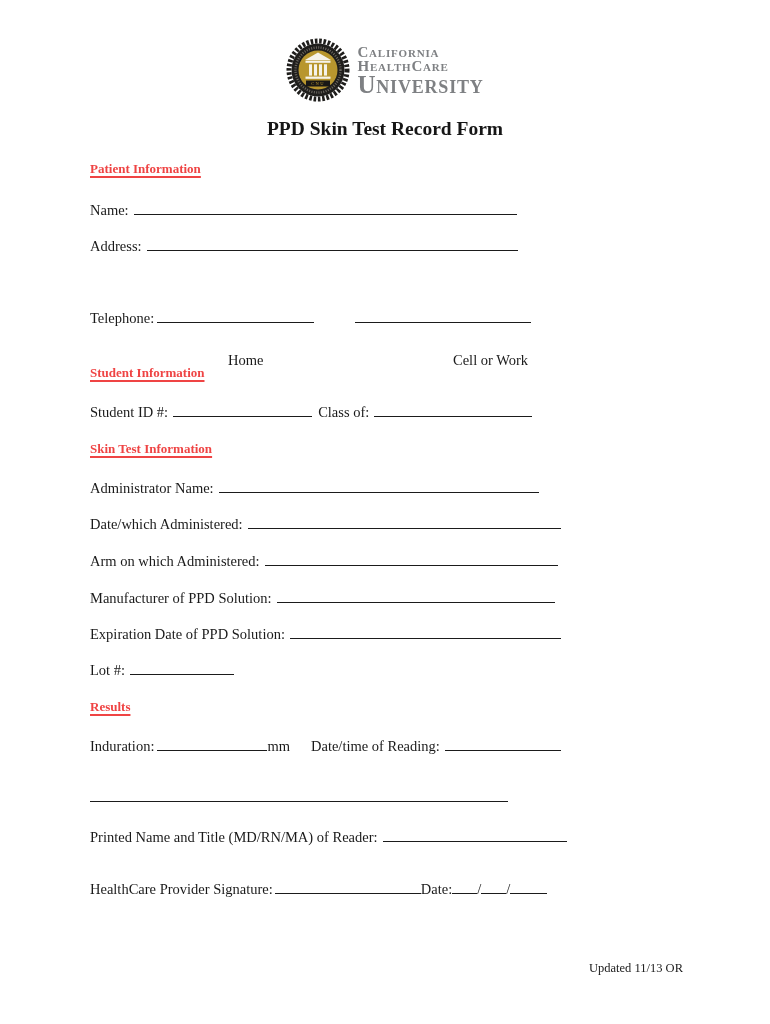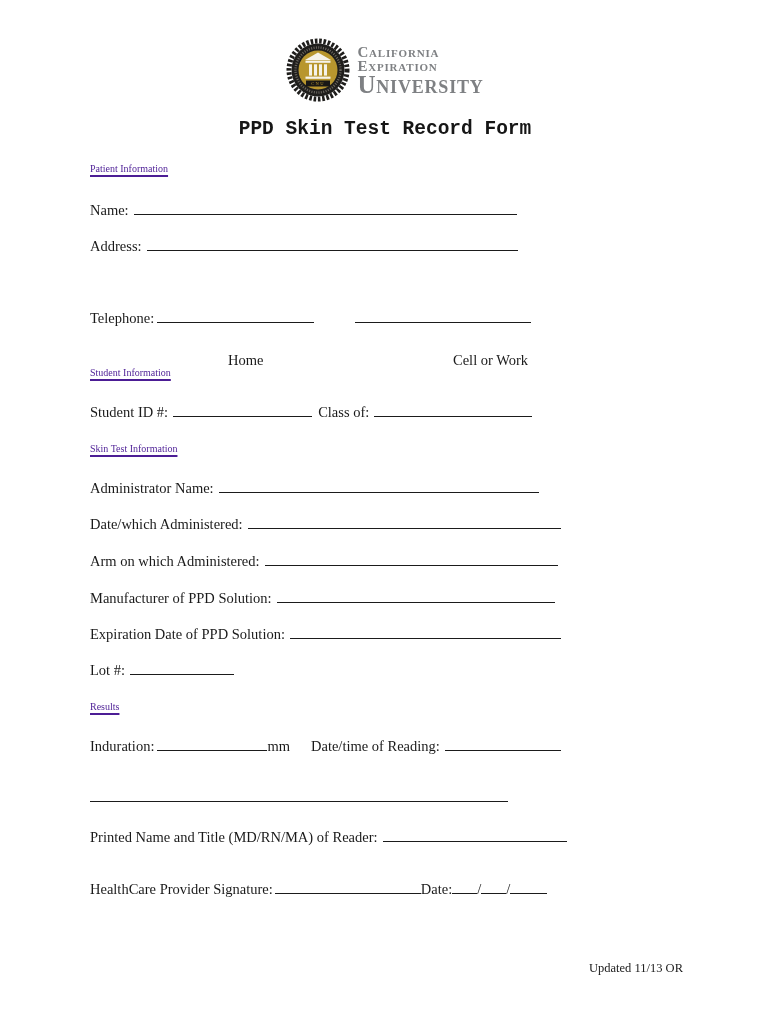--- a/index.html
+++ b/index.html
@@ -7,29 +7,29 @@
     position: relative;
     width: 770px;
     height: 1024px;
     background: #ffffff;
     font-family: "Liberation Serif", "DejaVu Serif", serif;
     color: #1a1a1a;
     font-size: 14.5px;
     overflow: hidden;
   }
   .row { position: absolute; left: 90px; white-space: nowrap; line-height: 18px; }
-  .centered { left: 0; width: 770px; text-align: center; font-family: Liberation Mono, monospace; }
+  .centered { left: 0; width: 770px; text-align: center; }
   .title { font-weight: bold; font-size: 19.5px; line-height: 24px; color: #161616; }
   .heading {
-    font-weight: normal;
-    font-size: 10px;
+    font-weight: bold;
+    font-size: 13px;
     text-decoration: underline;
     text-decoration-thickness: 1.6px;
     text-underline-offset: 3px;
-    color: #4c1d95;
+    color: #ef4444;
   }
   .blank {
     display: inline-block;
     height: 12px;
     border-bottom: 1.6px solid #1b1b1b;
     vertical-align: baseline;
   }
   .g  { margin-left: 5px; }
   .g2 { margin-left: 6px; }
   .caption { position: absolute; top: 13px; line-height: 16px; margin-top: 10px; }
@@ -73,21 +73,21 @@
         <rect x="28" y="26.3" width="3" height="11.3" fill="#f6f3ea"></rect>
         <rect x="33" y="26.3" width="3" height="11.3" fill="#f6f3ea"></rect>
         <rect x="38" y="26.3" width="3" height="11.3" fill="#f6f3ea"></rect>
         <rect x="19.5" y="38.6" width="25" height="2.2" fill="#f6f3ea"></rect>
       </g>
       <rect x="20" y="42.5" width="24" height="6" fill="#191816"></rect>
       <text x="32" y="47.3" font-size="4.6" fill="#b8962e" text-anchor="middle" letter-spacing="1.2" font-family="Liberation Serif, serif">CNU</text>
     </svg>
     <div class="wordmark">
       <div class="wm-small">California</div>
-      <div class="wm-small">Expiration</div>
+      <div class="wm-small">HealthCare</div>
       <div class="wm-large">University</div>
     </div>
   </div>
 
   <div class="row centered title" style="top:117px">PPD Skin Test Record Form</div>
 
   <div class="row heading" style="top:160px">Patient Information</div>
 
   <div class="row" style="top:201px">
     <span>Name:</span><span class="blank g" style="width:383px"></span>

